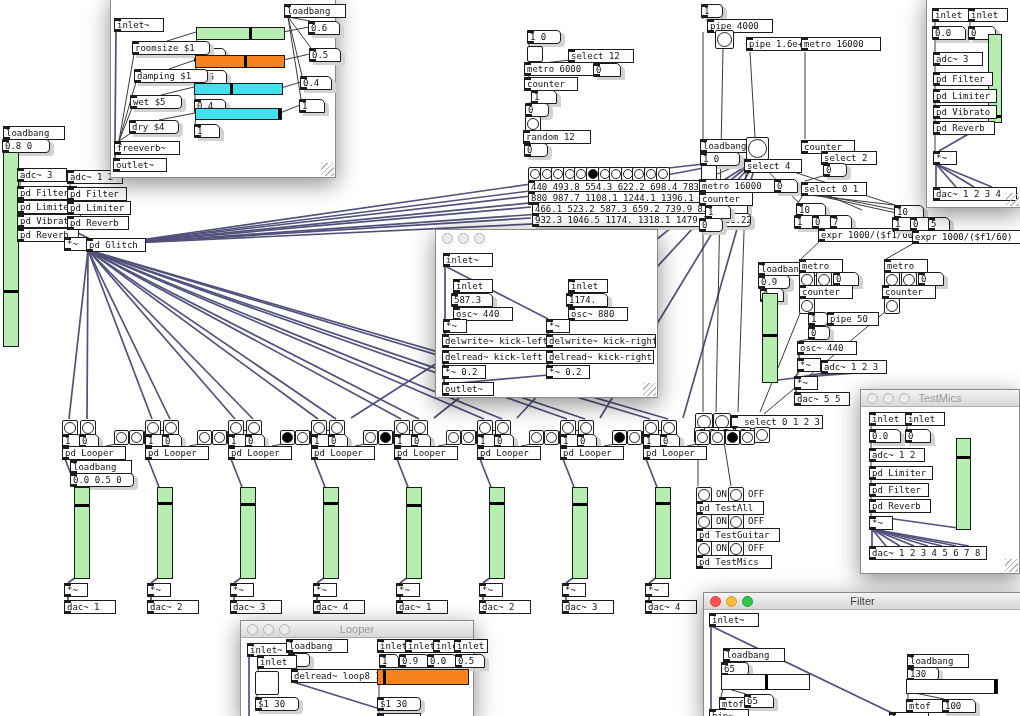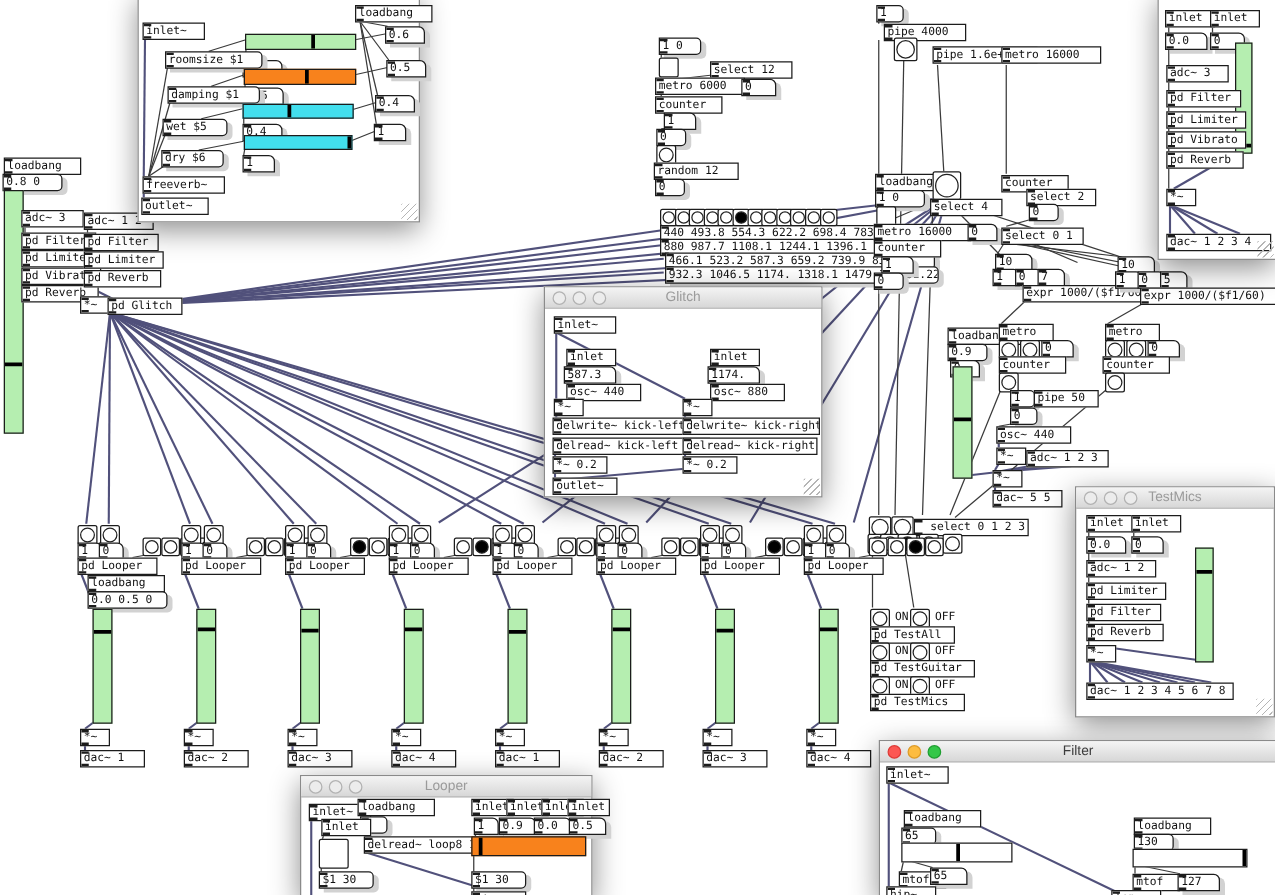--- a/index.html
+++ b/index.html
@@ -615,21 +615,21 @@
       <div class="pbx msg" style="left: 23px; top: 73px; width: 68px;">damping $1</div>
       <div class="pbx hs" style="left: 83px; top: 87px; width: 87px; height: 10px; background: rgb(66, 223, 238);">
         <i style="left: 40%;"></i>
       </div>
       <div class="pbx num" style="left: 83px; top: 103px; width: 26px;">0.4</div>
       <div class="pbx msg" style="left: 19px; top: 99px; width: 46px;">wet $5</div>
       <div class="pbx hs" style="left: 84px; top: 112px; width: 85px; height: 10px; background: rgb(66, 223, 238);">
         <i style="left: 97%;"></i>
       </div>
       <div class="pbx num" style="left: 83px; top: 128px; width: 20px;">1</div>
-      <div class="pbx msg" style="left: 18px; top: 124px; width: 44px;">dry $6</div>
+      <div class="pbx msg" style="left: 18px; top: 124px; width: 44px;">dry $4</div>
       <div class="pbx obj" style="left: 3px; top: 145px; width: 60px;">freeverb~</div>
       <div class="pbx obj" style="left: 2px; top: 162px; width: 48px;">outlet~</div>
       <div class="resize"></div>
     </div>
     <div class="window" style="left: 926px; top: -5px; width: 93px; height: 211px;">
       <svg class="wires" width="93" height="211">
         <line x1="8" y1="43" x2="8" y2="56" class="c"></line>
         <line x1="43" y1="43" x2="43" y2="43" class="c"></line>
         <line x1="8" y1="25" x2="8" y2="30" class="c"></line>
         <line x1="43" y1="25" x2="43" y2="30" class="c"></line>
@@ -659,21 +659,20 @@
       <div class="pbx obj" style="left: 6px; top: 155px; width: 18px;">*~</div>
       <div class="pbx obj" style="left: 6px; top: 191px; width: 78px;">dac~ 1 2 3 4</div>
       <div class="resize"></div>
     </div>
     <div class="window" style="left: 435px; top: 229px; width: 221px; height: 167px;">
       <div class="dots">
         <span class="dot r"></span>
         <span class="dot y"></span>
         <span class="dot g"></span>
       </div>
-      <div class="titlebar"><span>Glitch</span></div>
       <svg class="wires" width="221" height="167">
         <line x1="9" y1="36" x2="9" y2="89" class="s"></line>
         <line x1="9" y1="36" x2="112" y2="89" class="s"></line>
         <line x1="19" y1="62" x2="17" y2="63" class="c"></line>
         <line x1="17" y1="76" x2="19" y2="77" class="c"></line>
         <line x1="19" y1="90" x2="14" y2="90" class="c"></line>
         <line x1="9" y1="102" x2="9" y2="104" class="s"></line>
         <line x1="8" y1="130" x2="8" y2="135" class="s"></line>
         <line x1="8" y1="145" x2="8" y2="152" class="s"></line>
         <line x1="134" y1="62" x2="132" y2="63" class="c"></line>
@@ -811,16 +810,16 @@
       </div>
       <div class="pbx obj" style="left: 15px; top: 104px; width: 32px;">mtof</div>
       <div class="pbx num" style="left: 40px; top: 101px; width: 24px;">65</div>
       <div class="pbx obj" style="left: 5px; top: 116px; width: 34px;">hip~</div>
       <div class="pbx obj" style="left: 203px; top: 61px; width: 56px;">loadbang</div>
       <div class="pbx msg" style="left: 203px; top: 74px; width: 26px;">130</div>
       <div class="pbx hs" style="left: 202px; top: 86px; width: 90px; height: 13px; background: rgb(255, 255, 255);">
         <i style="left: 97%;"></i>
       </div>
       <div class="pbx obj" style="left: 202px; top: 106px; width: 32px;">mtof</div>
-      <div class="pbx num" style="left: 238px; top: 106px; width: 28px;">127</div>
+      <div class="pbx num" style="left: 238px; top: 106px; width: 28px;">100</div>
       <div class="pbx obj" style="left: 185px; top: 119px; width: 34px;">lop~</div>
     </div>
   </div>
 
 </body></html>

